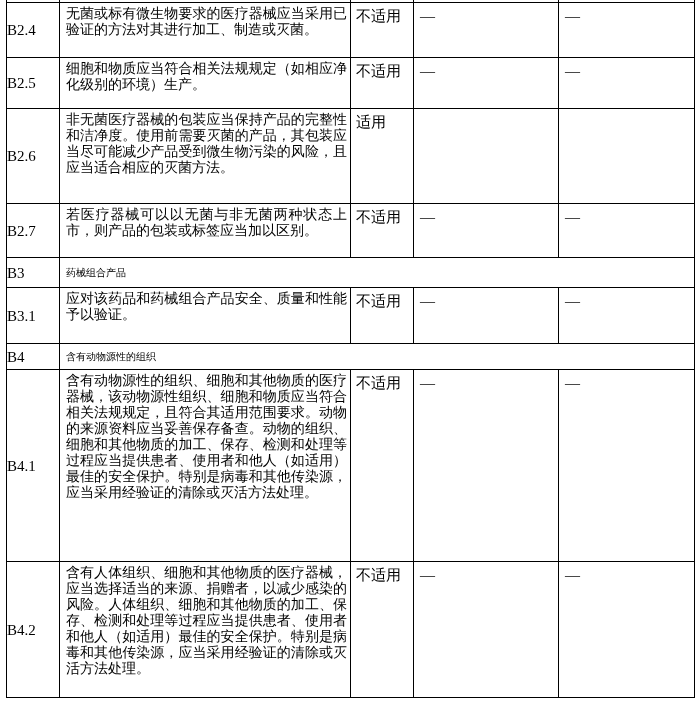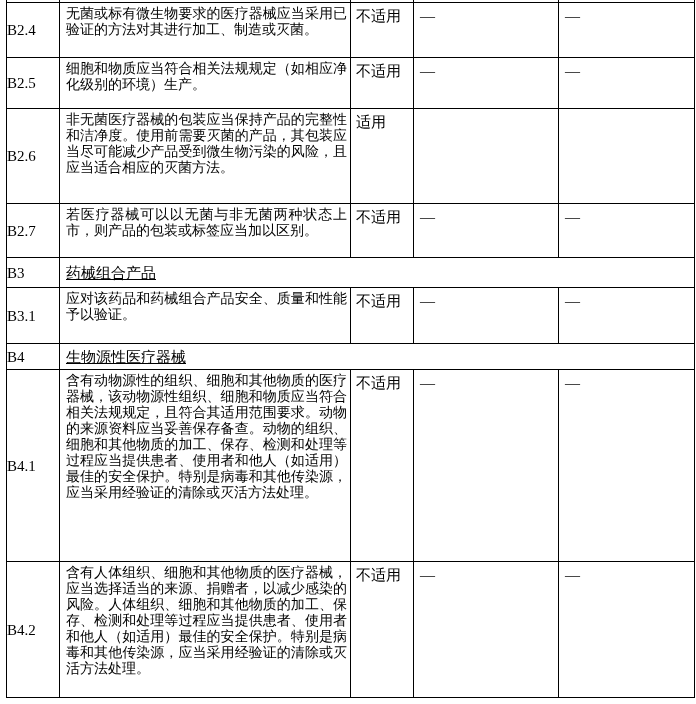--- a/index.html
+++ b/index.html
@@ -64,24 +64,23 @@
     line-height: 19px;
     padding: 4px 2px 0 5px;
   }
   td.dash-cell {
     font-size: 15px;
     line-height: 19px;
     padding: 4px 2px 0 6px;
   }
   td.section-cell {
     vertical-align: middle;
-    font-size: 15px;
+    font-size: 10px;
     line-height: 18px;
     padding: 1px 2px 1px 6px;
-    text-decoration: underline;
   }
 </style>
 </head>
 <body>
 
 <div class="page">
   <table class="doc-table">
     <colgroup>
       <col style="width:53px">
       <col style="width:291px">
@@ -139,21 +138,21 @@
     <tr class="rh56">
       <td class="id-cell">B3.1</td>
       <td class="text-cell">应对该药品和药械组合产品安全、质量和性能予以验证。</td>
       <td class="status-cell">不适用</td>
       <td class="dash-cell">—</td>
       <td class="dash-cell">—</td>
     </tr>
 
     <tr class="rh26">
       <td class="id-cell">B4</td>
-      <td class="section-cell" colspan="4">生物源性医疗器械</td>
+      <td class="section-cell" colspan="4">含有动物源性的组织</td>
     </tr>
 
     <tr class="rh192">
       <td class="id-cell">B4.1</td>
       <td class="text-cell">含有动物源性的组织、细胞和其他物质的医疗器械，该动物源性组织、细胞和物质应当符合相关法规规定，且符合其适用范围要求。动物的来源资料应当妥善保存备查。动物的组织、细胞和其他物质的加工、保存、检测和处理等过程应当提供患者、使用者和他人（如适用）最佳的安全保护。特别是病毒和其他传染源，应当采用经验证的清除或灭活方法处理。</td>
       <td class="status-cell">不适用</td>
       <td class="dash-cell">—</td>
       <td class="dash-cell">—</td>
     </tr>
 

